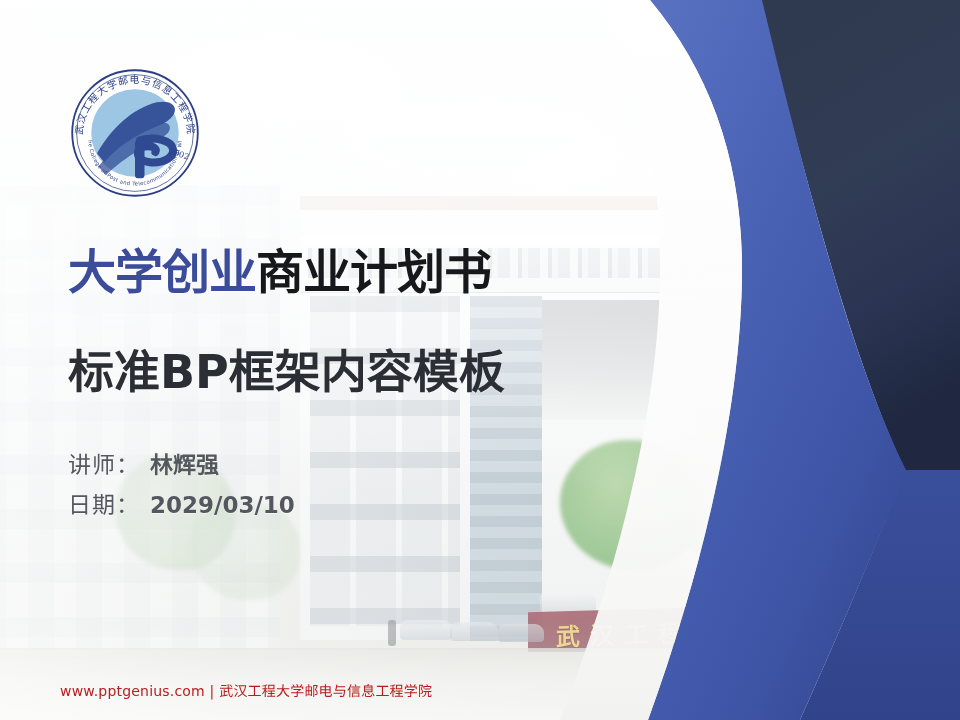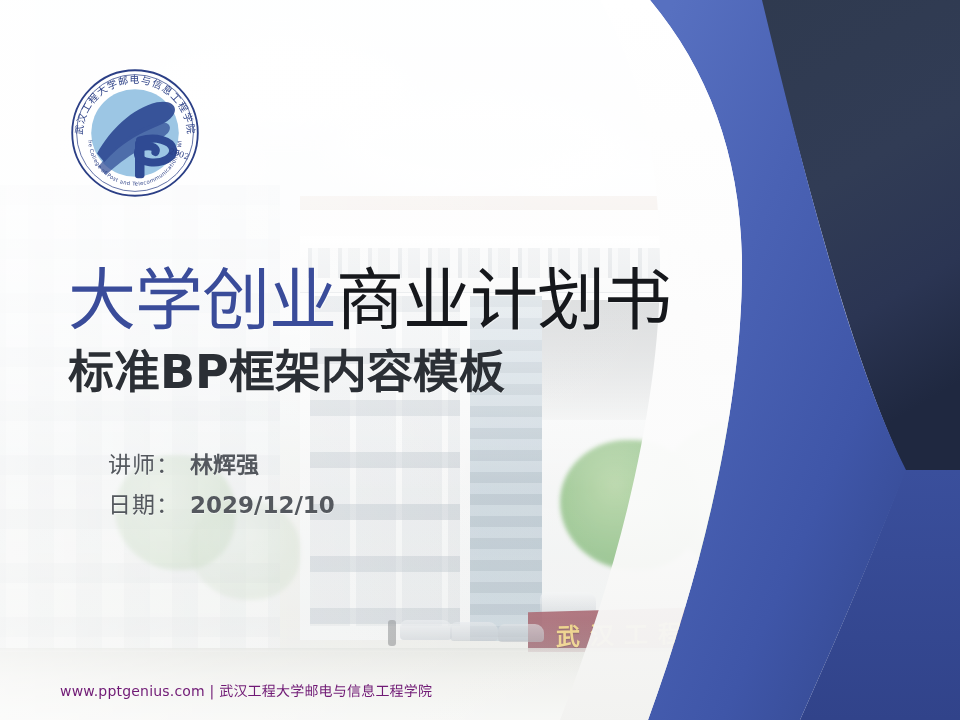--- a/index.html
+++ b/index.html
@@ -242,23 +242,23 @@
   
   .logo {
     position: absolute;
     left: 62px; top: 60px;
     width: 146px; height: 146px;
   }
 
   
   .title {
     position: absolute;
-    left: 68px; top: 267px;
-    font-size: 68px;
-    font-weight: normal;
+    left: 68px; top: 248px;
+    font-size: 48px;
+    font-weight: bold;
     letter-spacing: -1px;
     line-height: 1;
     white-space: nowrap;
     font-family: "DejaVu Sans", "Liberation Sans", sans-serif;
   }
   .title .blue {
     color: #3a4c9a;
     text-shadow: 1px 1px 0 rgba(255,255,255,.55);
   }
   .title .dark {
@@ -280,29 +280,29 @@
   .meta {
     position: absolute;
     left: 68px; top: 445px;
     font-size: 23px;
     color: #54585e;
     line-height: 40px;
     white-space: nowrap;
     font-family: "DejaVu Sans", "Liberation Sans", sans-serif;
     text-shadow: 0 1px 0 rgba(255,255,255,.55);
   }
-  .meta .lbl { letter-spacing: 1px; margin-left: 40px; }
+  .meta .lbl { letter-spacing: 1px; }
   .meta .val { margin-left: 10px; font-weight: bold; }
 
   
   .footer {
     position: absolute;
     left: 60px; top: 680px;
     font-size: 14px;
-    color: #701a75;
+    color: #b91c1c;
     letter-spacing: .2px;
     white-space: nowrap;
     font-family: "DejaVu Sans", "Liberation Sans", sans-serif;
   }
 </style>
 </head>
 <body>
 
 <div id="slide">
 
@@ -432,19 +432,19 @@
     <span class="blue">大学创业</span><span class="dark">商业计划书</span>
   </div>
 
   <div class="subtitle">标准BP框架内容模板</div>
 
   <div class="meta">
     <div>
       <span class="lbl">讲师：</span><span class="val">林辉强</span>
     </div>
     <div>
-      <span class="lbl">日期：</span><span class="val">2029/12/10</span>
+      <span class="lbl">日期：</span><span class="val">2029/03/10</span>
     </div>
   </div>
 
   <div class="footer">www.pptgenius.com | 武汉工程大学邮电与信息工程学院</div>
 
 </div>
 
 </body></html>

